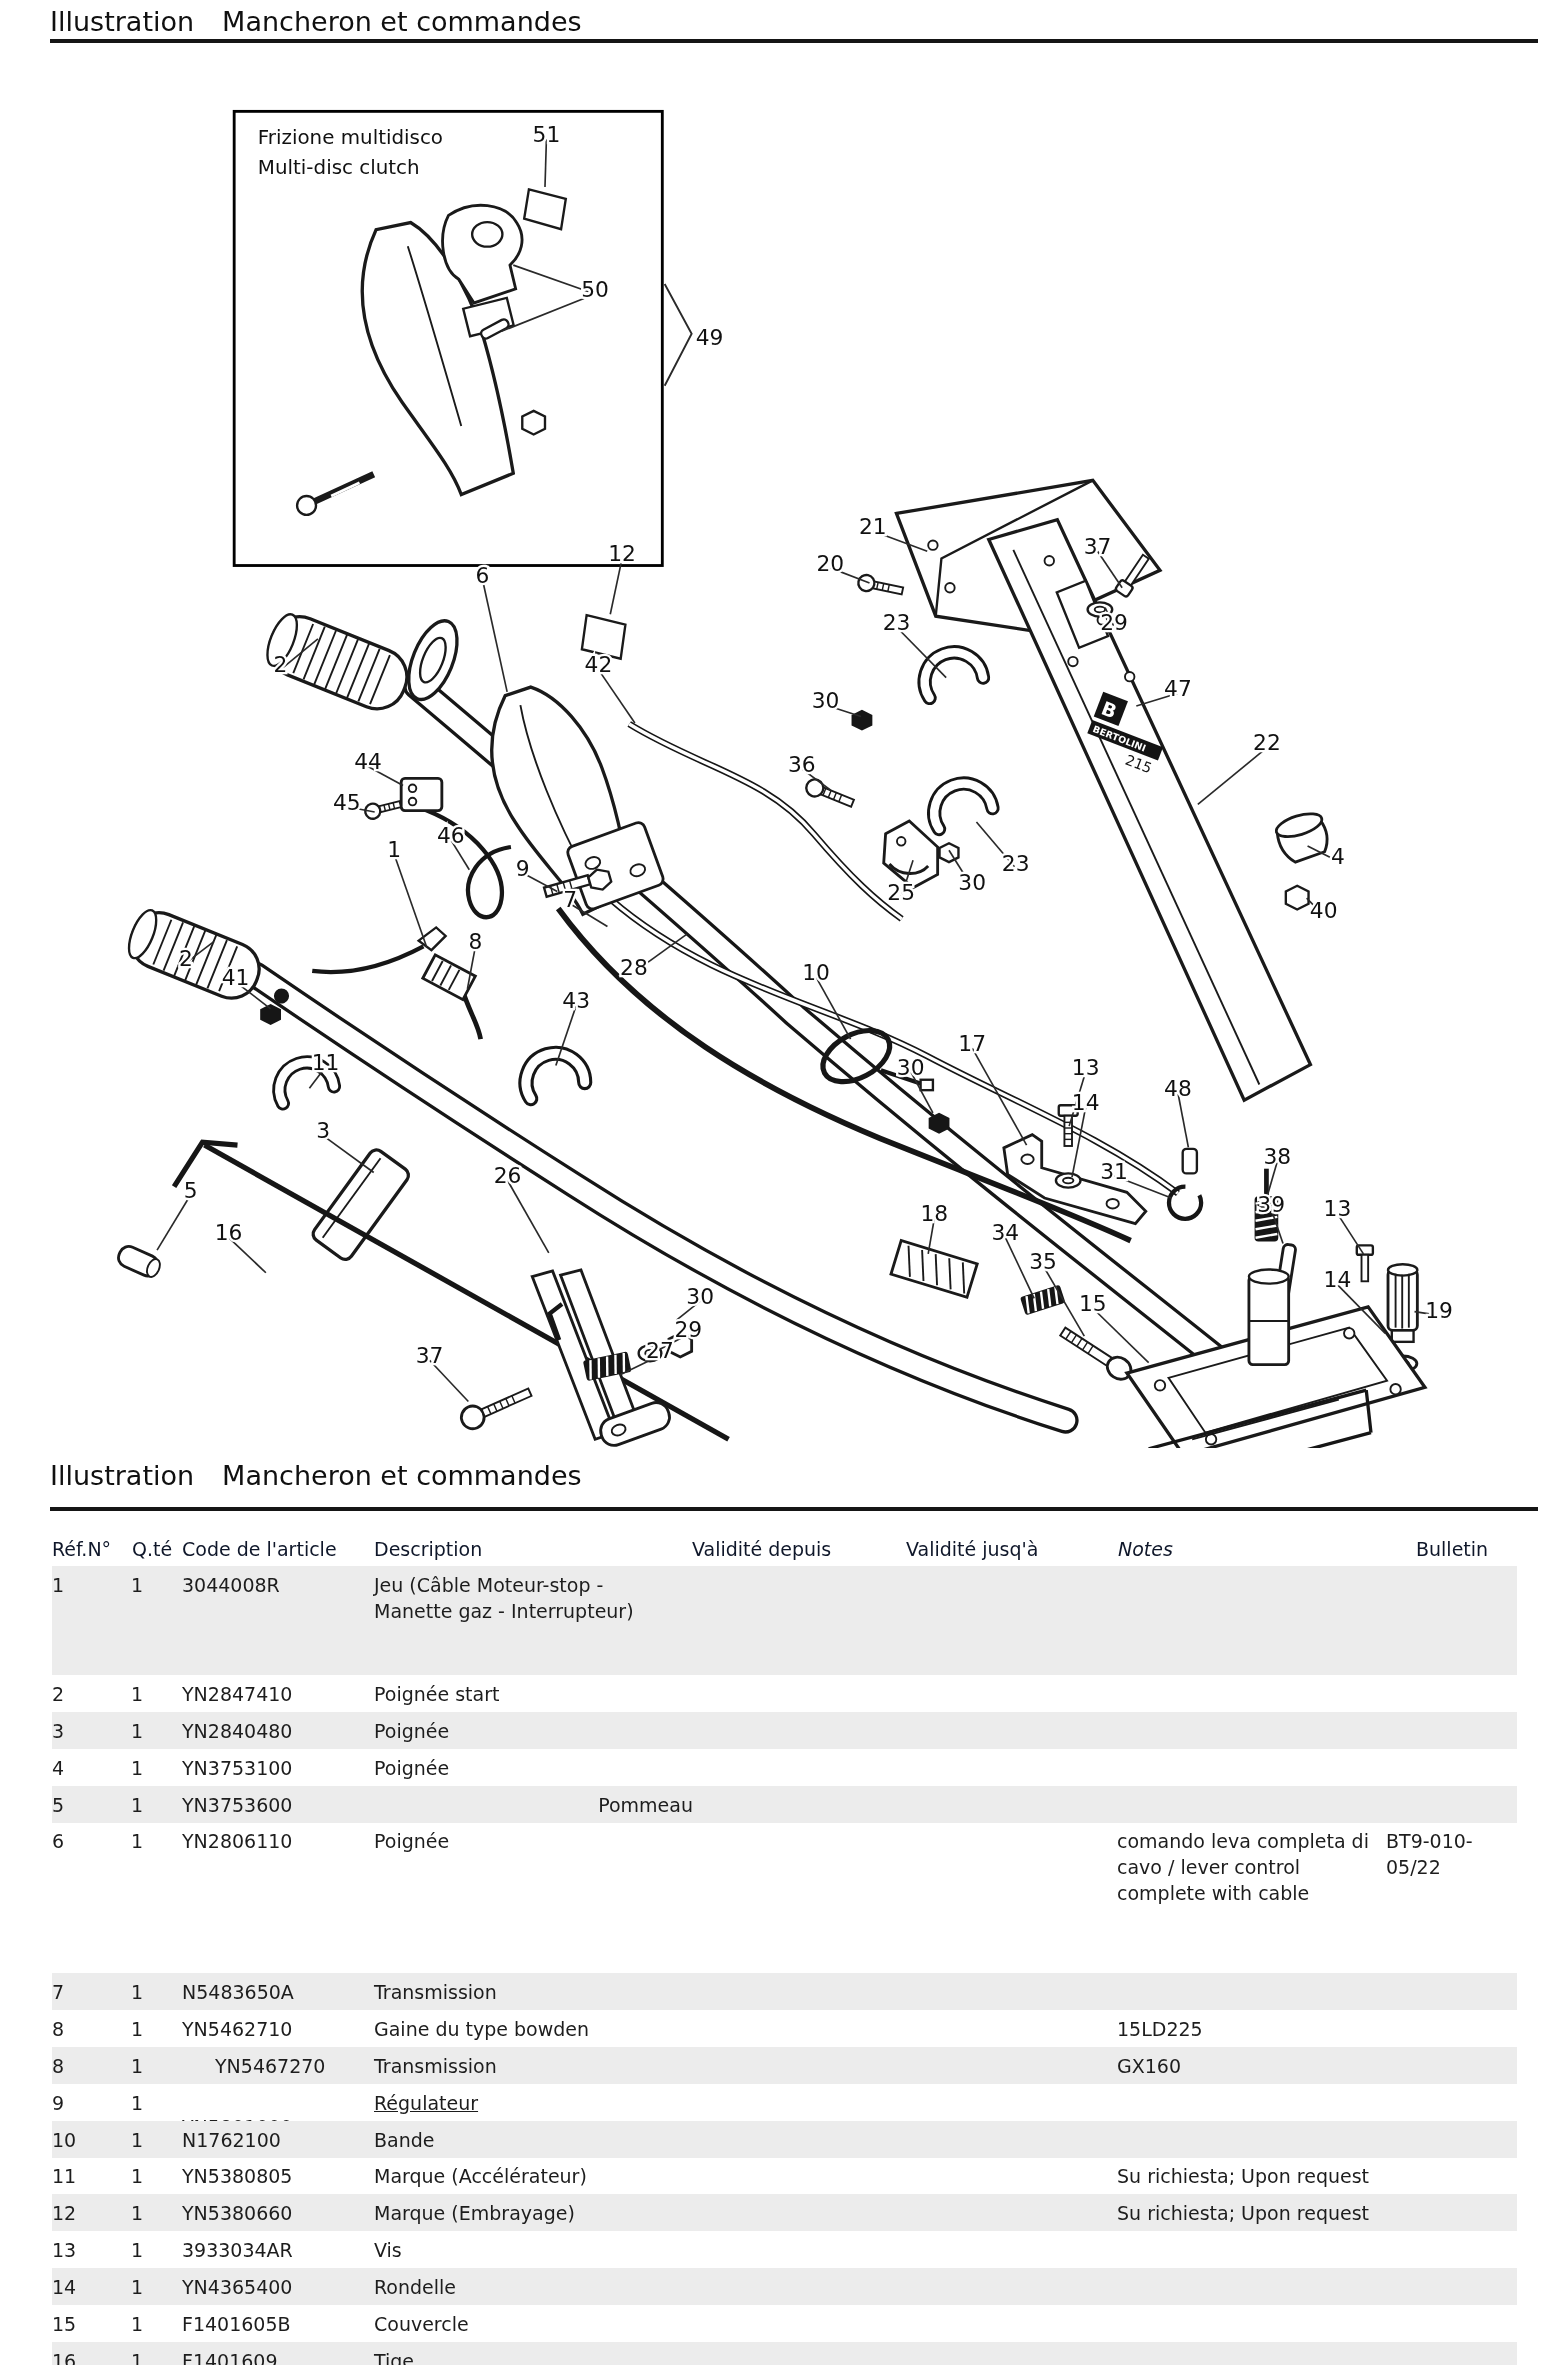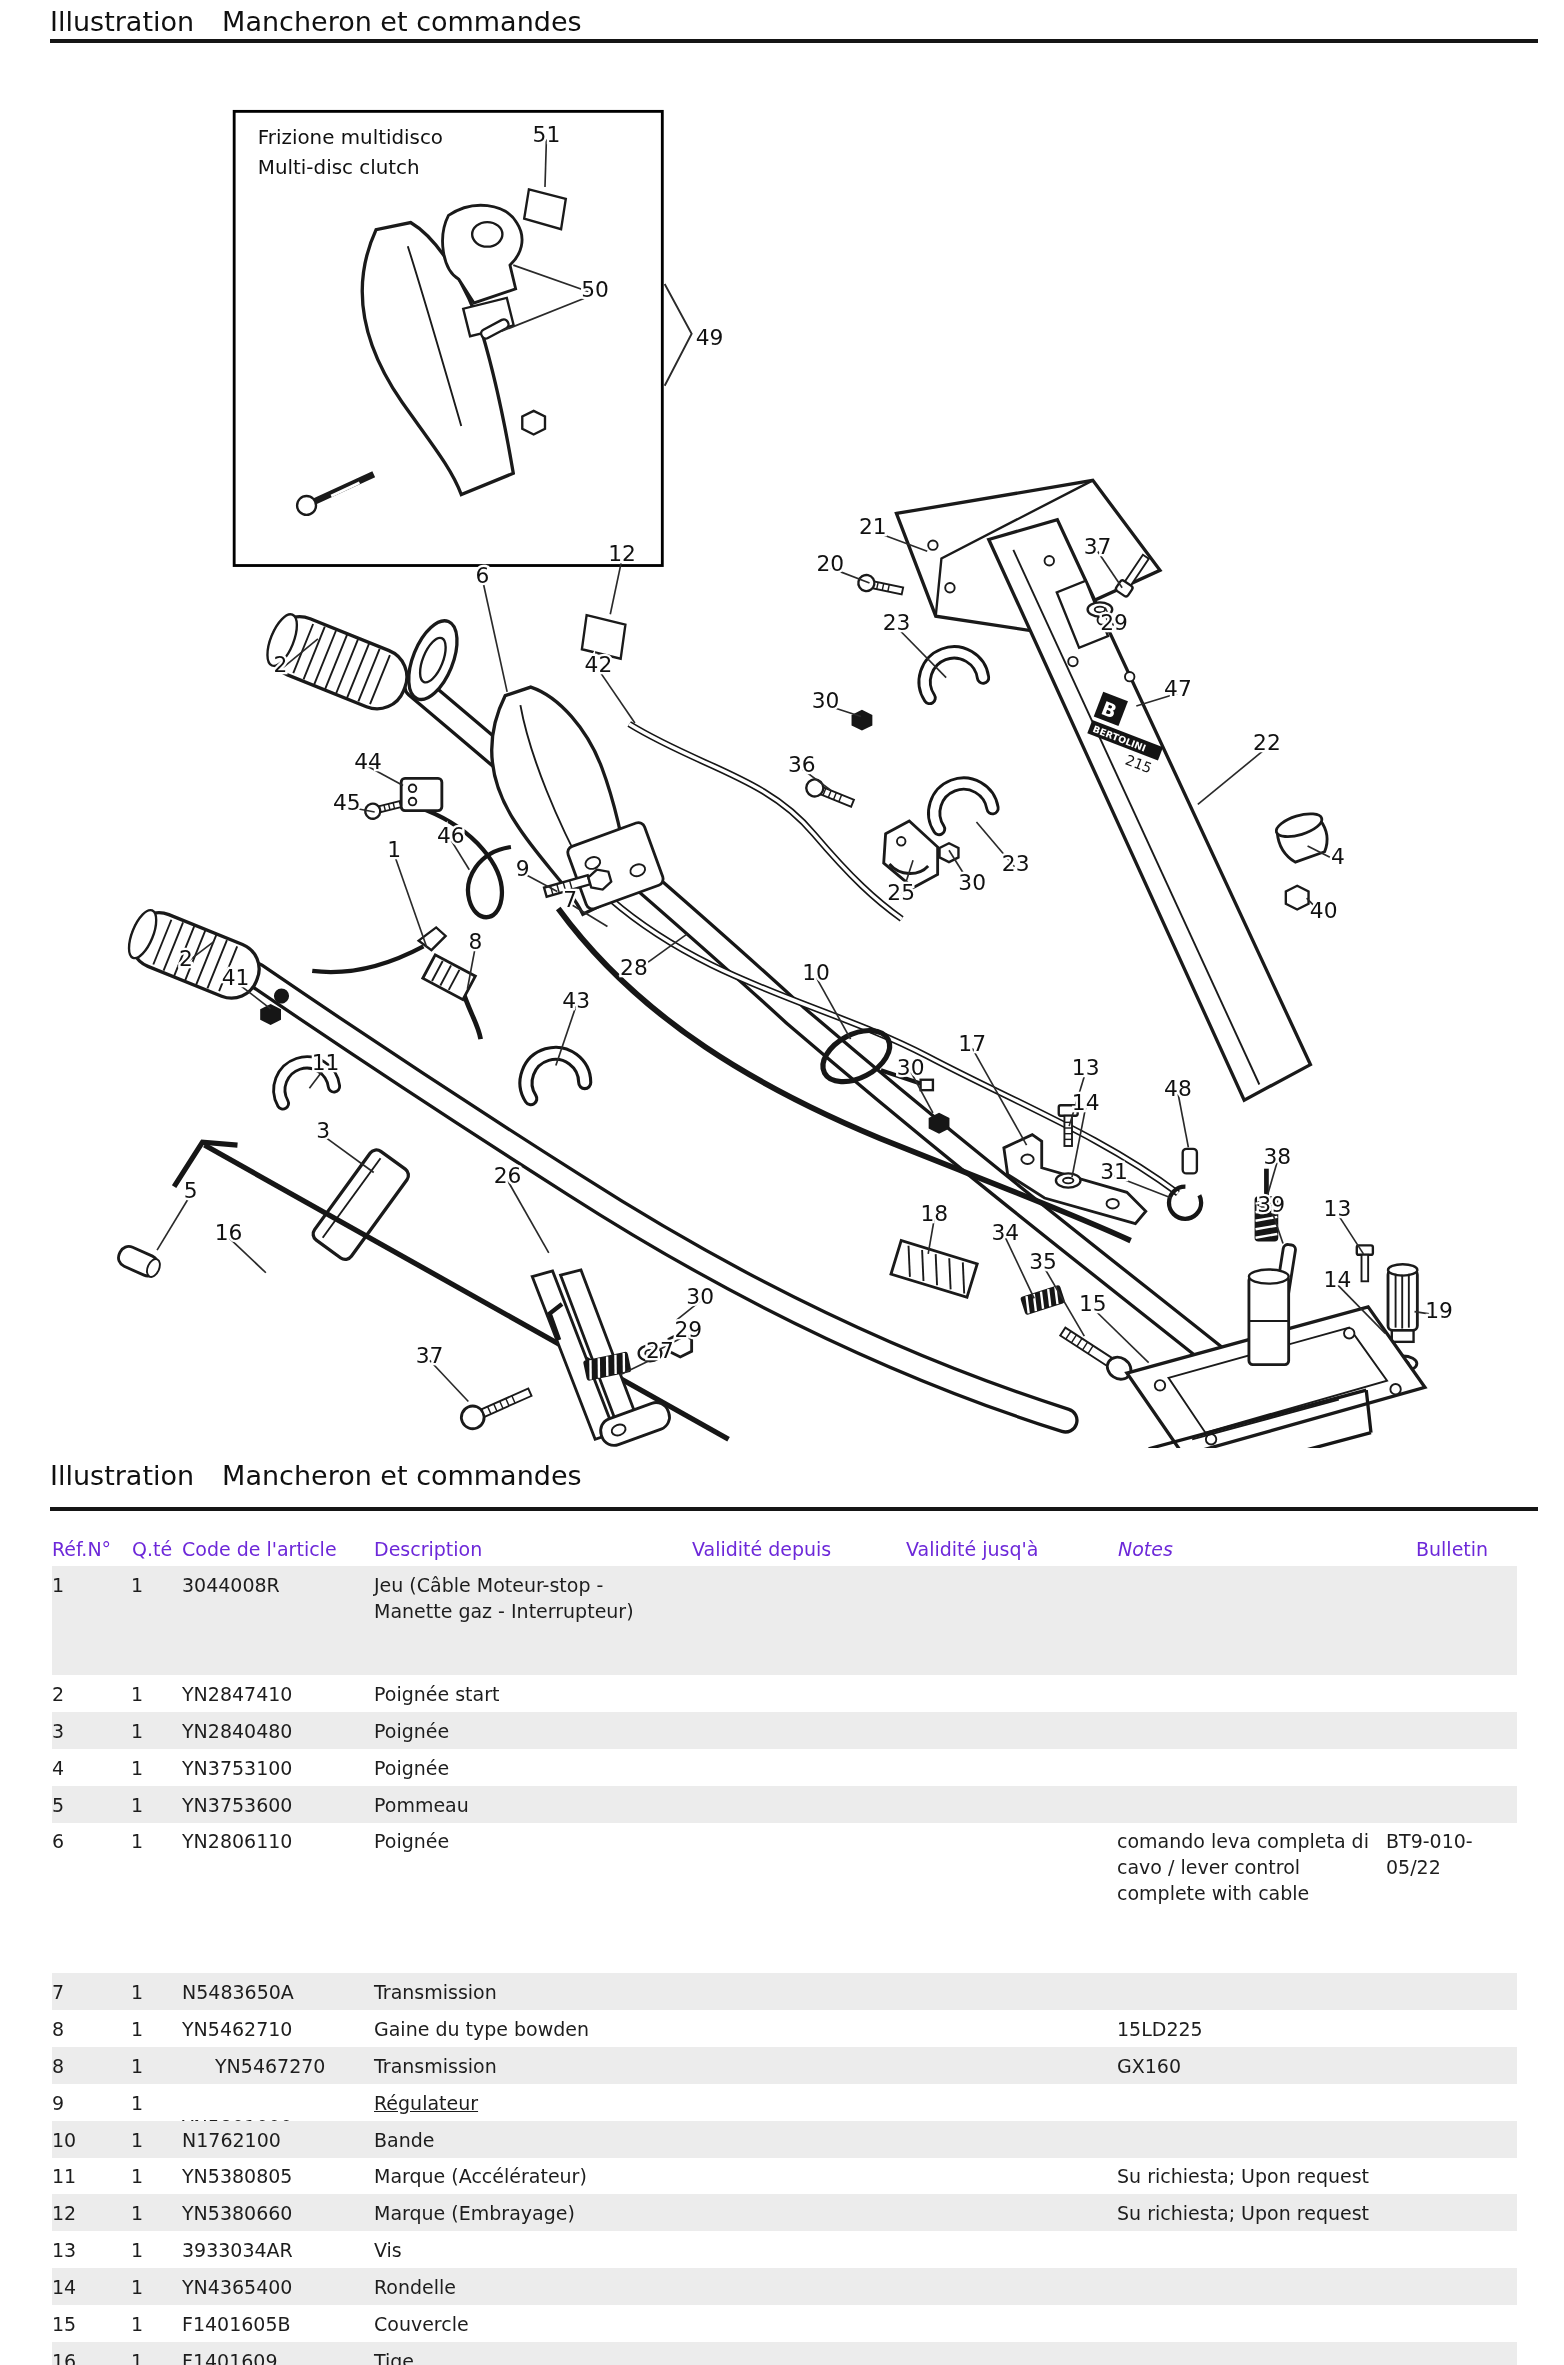--- a/index.html
+++ b/index.html
@@ -1,21 +1,21 @@
 <!DOCTYPE html>
 <html style="font-size:7.6px"><head>
 <meta charset="utf-8">
 <style>
   html,body{margin:0;padding:0;background:#fff;}
   body{width:1564px;height:3773px;position:relative;font-family:"DejaVu Sans",sans-serif;}
   #page{position:absolute;inset:0;background:#fff;overflow:hidden;}
   .pageTitle{position:absolute;left:50px;font:400 27px/31px "DejaVu Sans",sans-serif;color:#101010;white-space:nowrap;}
   .pageTitle .subject{margin-left:28px;}
   .rule{position:absolute;left:50px;width:1488px;height:4.3px;background:#151515;}
-  .hcell{position:absolute;font:400 19px/24.6px "DejaVu Sans",sans-serif;color:#6d28d9;white-space:nowrap;}
+  .hcell{position:absolute;font:400 19px/24.6px "DejaVu Sans",sans-serif;color:#0f172a;white-space:nowrap;}
   .prow{position:absolute;left:52px;width:1465px;}
   .prow.shade{background:#ececec;}
   .cell{position:absolute;top:5.7px;font:400 19px/26px "DejaVu Sans",sans-serif;color:#1d1d1d;}
   svg text.callout{font:400 46px "DejaVu Sans",sans-serif;fill:#111;paint-order:stroke;stroke:#fff;stroke-width:10px;}
   svg text.insetLbl{font:400 42px "DejaVu Sans",sans-serif;fill:#111;}
   svg .ln{stroke:#2a2a2a;stroke-width:3.5;}
   svg .pt{stroke:#1a1a1a;fill:#fff;}
 </style>
 </head>
 <body>
@@ -560,21 +560,21 @@
       <div class="prow" style="top: 1749px; height: 37px;">
         <span class="cell" style="left: 0px;">4</span>
         <span class="cell" style="left: 79px;">1</span>
         <span class="cell" style="left: 130px;">YN3753100</span>
         <span class="cell" style="left: 322px; width: 303px;">Poignée</span>
       </div>
       <div class="prow shade" style="top: 1786px; height: 37px;">
         <span class="cell" style="left: 0px;">5</span>
         <span class="cell" style="left: 79px;">1</span>
         <span class="cell" style="left: 130px;">YN3753600</span>
-        <span class="cell" style="left: 322px; width: 303px;">Pommeau</span>
+        <span class="cell" style="left: 338px; width: 303px; text-align: right;">Pommeau</span>
       </div>
       <div class="prow" style="top: 1822px; height: 150px;">
         <span class="cell" style="left: 0px;">6</span>
         <span class="cell" style="left: 79px;">1</span>
         <span class="cell" style="left: 130px;">YN2806110</span>
         <span class="cell" style="left: 322px; width: 303px;">Poignée</span>
         <span class="cell" style="left: 1065px; width: 265px;">comando leva completa di cavo / lever control complete with cable</span>
         <span class="cell" style="left: 1334px; width: 131px;">BT9-010-05/22</span>
       </div>
       <div class="prow shade" style="top: 1973px; height: 37px;">

